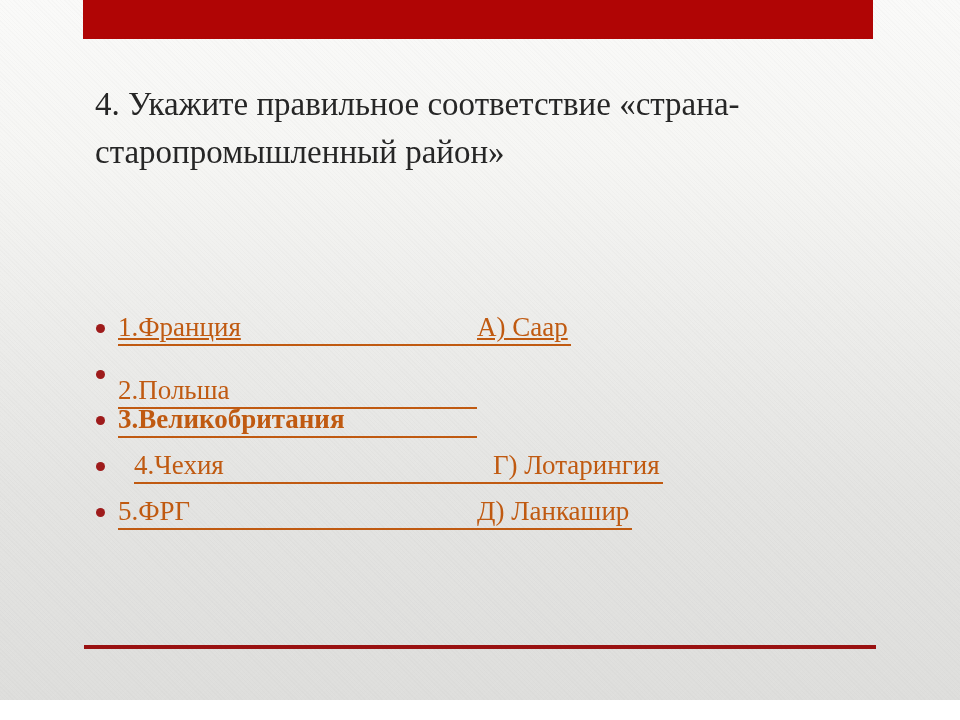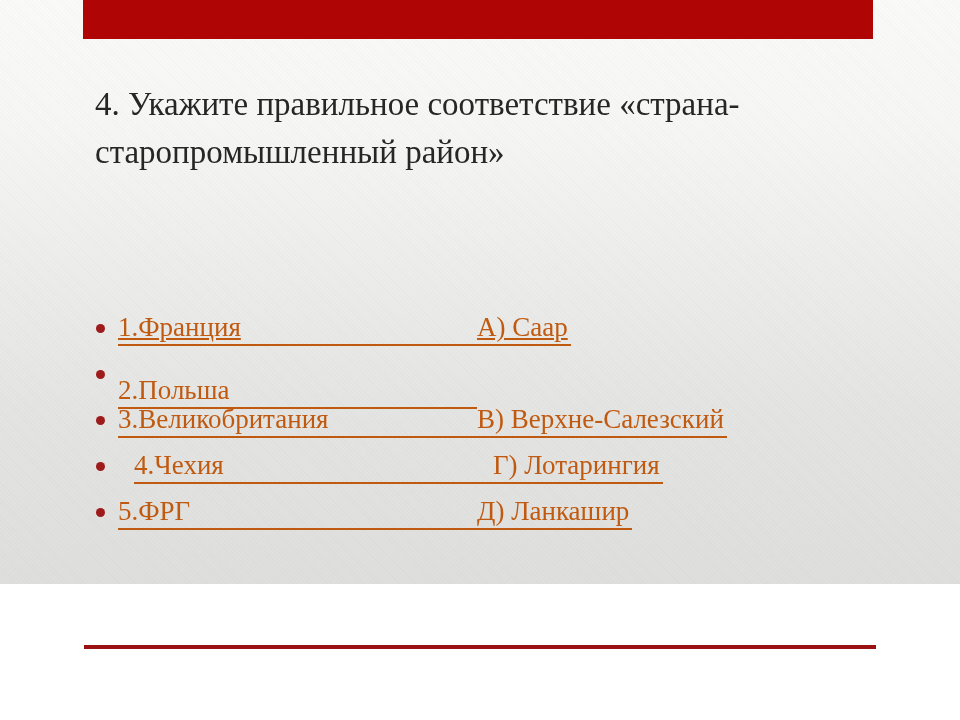--- a/index.html
+++ b/index.html
@@ -8,21 +8,21 @@
   }
   body {
     width: 960px;
     height: 720px;
     overflow: hidden;
     font-family: "Liberation Serif", "DejaVu Serif", serif;
   }
   .slide {
     position: relative;
     width: 960px;
-    height: 584px;
+    height: 700px;
     background: linear-gradient(180deg, #FAFAF9 0%, #F6F6F4 22%, #EDEDEB 45%, #E4E4E2 70%, #DEDEDC 100%);
   }
   
   .slide::before {
     content: "";
     position: absolute;
     inset: 0;
     pointer-events: none;
     background:
       repeating-linear-gradient(45deg, rgba(0,0,0,0.014) 0 1px, transparent 1px 3px),
@@ -120,23 +120,22 @@
 
     <div class="match-row">
       <span class="bullet" style="background: rgb(158, 27, 27);"></span>
       <span class="match-link" style="color: rgb(192, 90, 17); border-bottom-color: rgb(192, 90, 17); margin-top: 34px;">
         <span class="country-label">2.Польша</span>
       </span>
     </div>
 
     <div class="match-row">
       <span class="bullet" style="background: rgb(158, 27, 27);"></span>
-      <span class="match-link" style="color: rgb(192, 90, 17); border-bottom-color: rgb(192, 90, 17);">
+      <span class="match-link" style="color: rgb(192, 90, 17); border-bottom-color: rgb(192, 90, 17); font-weight: bold;">
         <span class="country-label">3.Великобритания</span>
-        <span class="region-label">В) Верхне-Салезский</span>
       </span>
     </div>
 
     <div class="match-row">
       <span class="bullet" style="background: rgb(158, 27, 27);"></span>
       <span class="match-link" style="color: rgb(192, 90, 17); border-bottom-color: rgb(192, 90, 17); margin-left: 16px;">
         <span class="country-label">4.Чехия</span>
         <span class="region-label">Г) Лотарингия</span>
       </span>
     </div>

